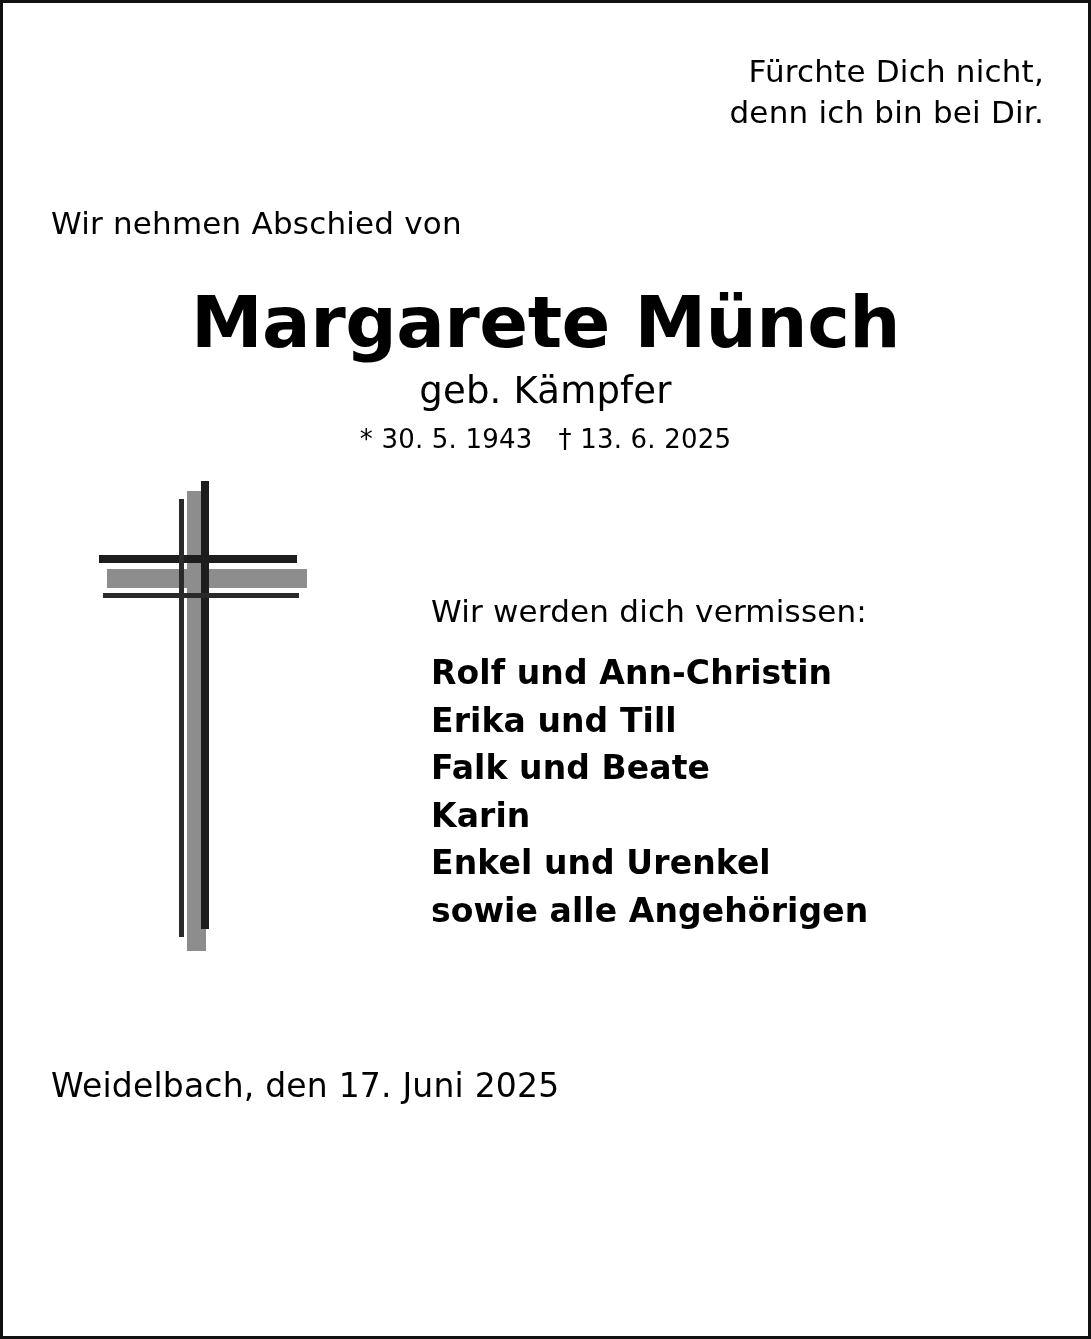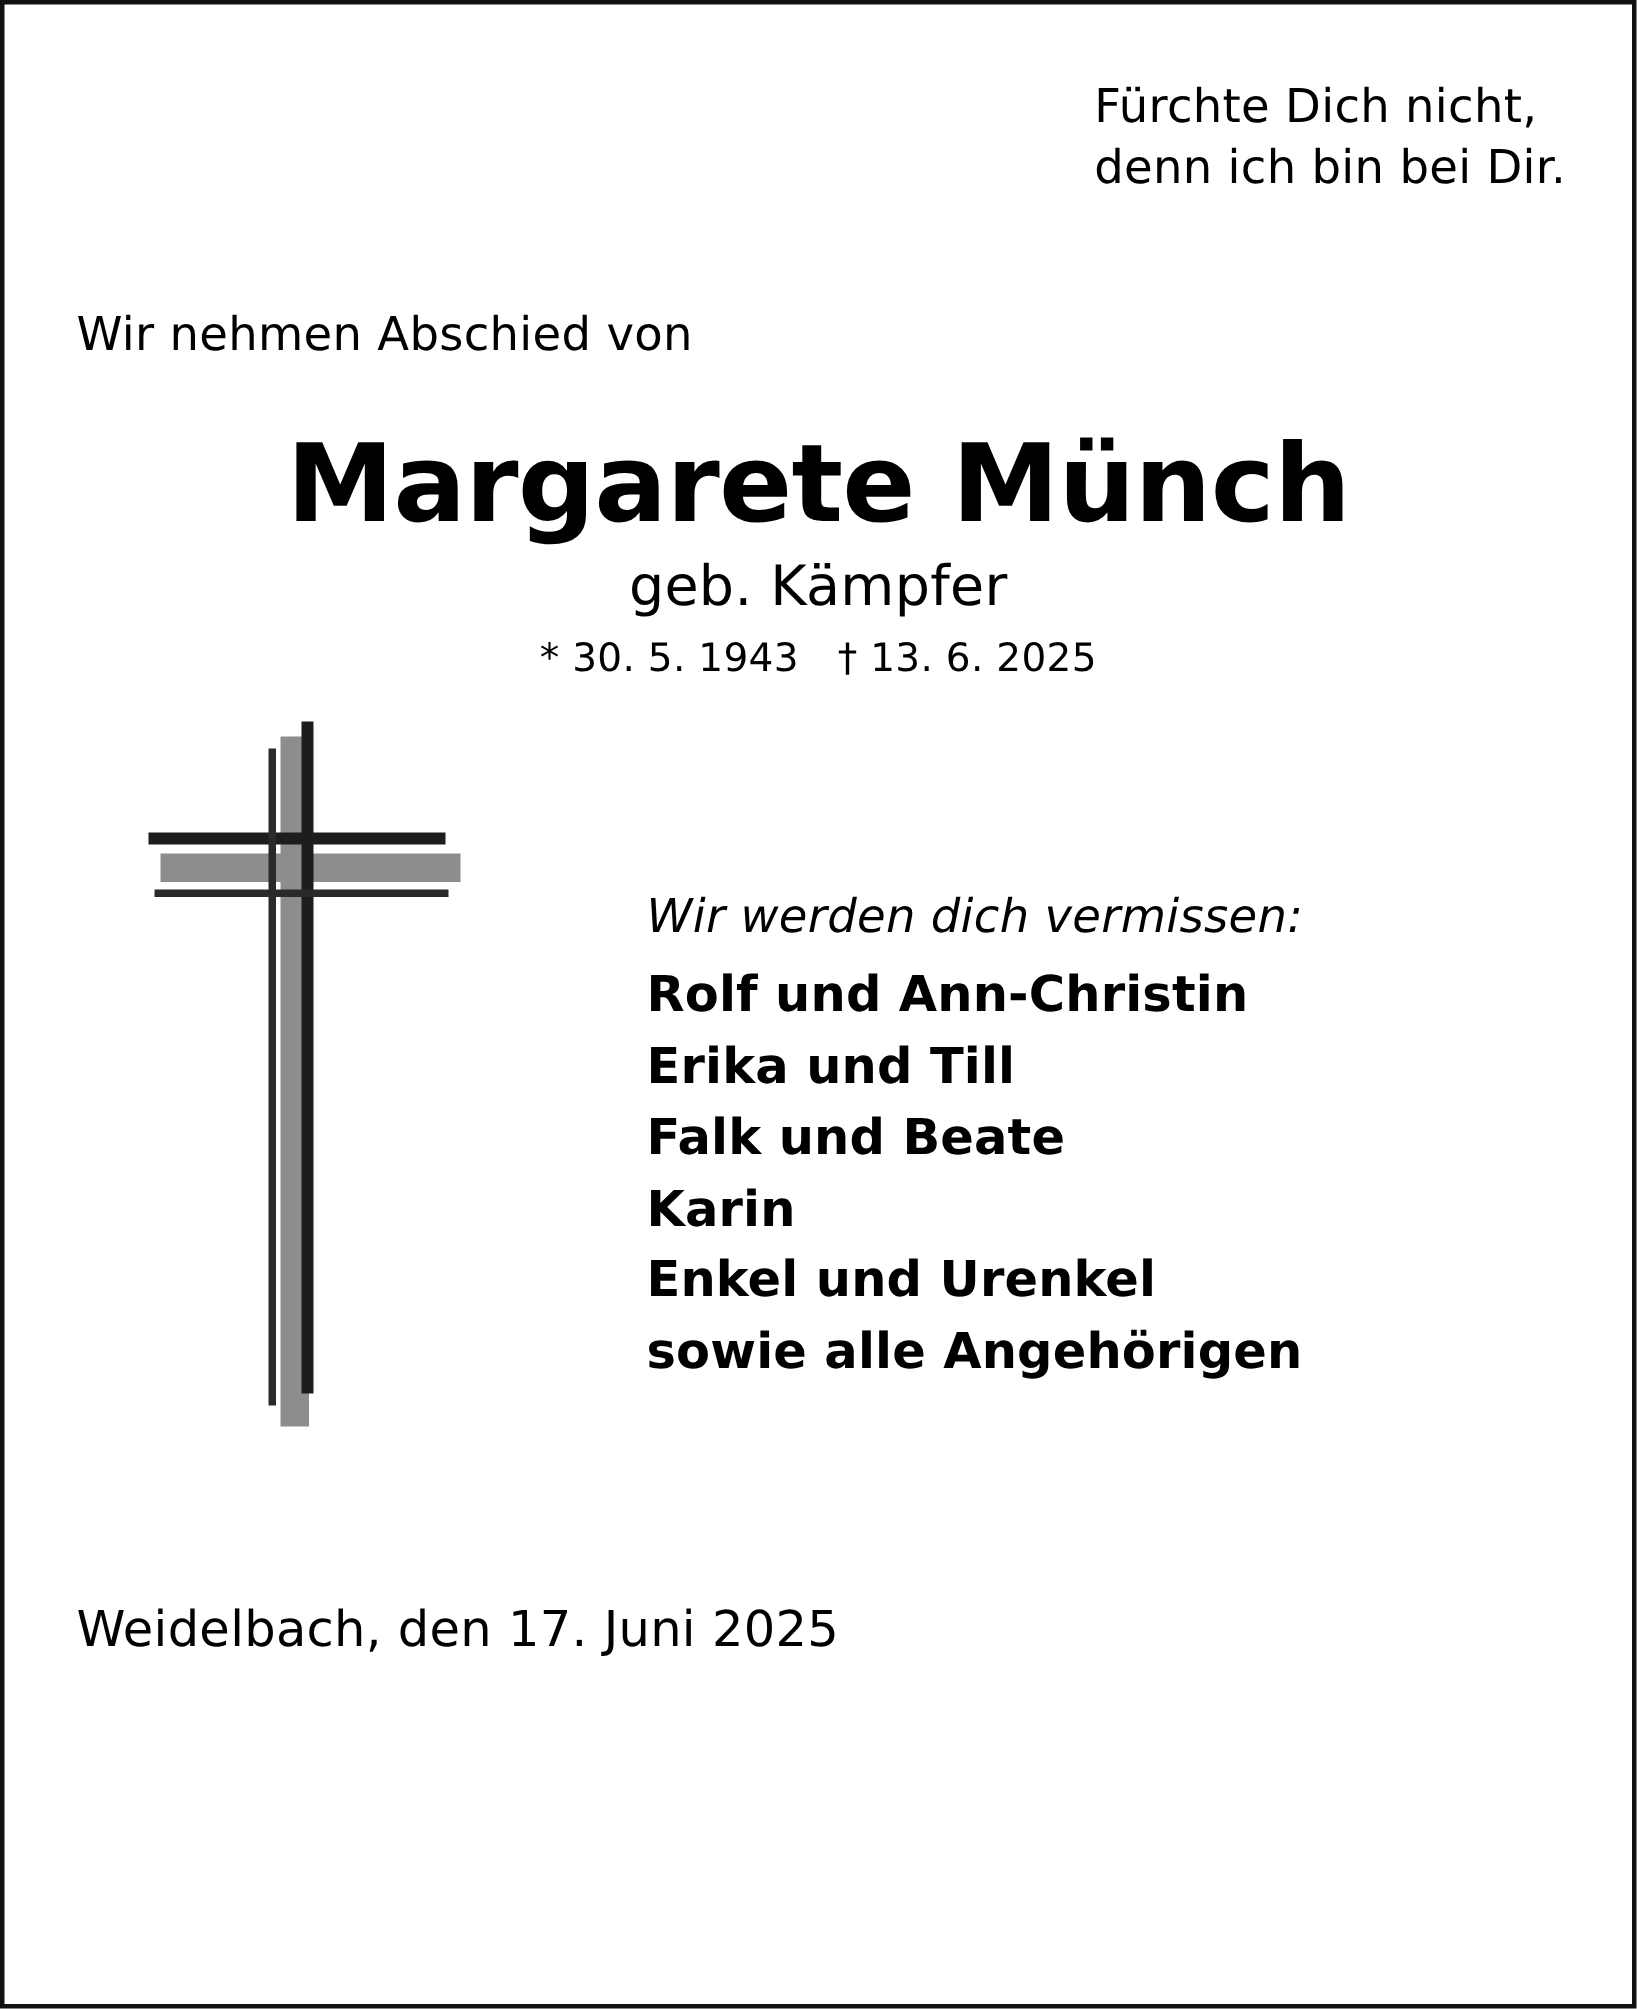--- a/index.html
+++ b/index.html
@@ -27,21 +27,21 @@
     position: relative;
     width: 100%;
     height: 100%;
   }
 
   
   .quote {
     position: absolute;
     top: 48px;
     right: 44px;
-    text-align: left;
+    text-align: right;
     font-size: 31px;
     line-height: 1.33;
     letter-spacing: 0.2px;
   }
   .quote div { white-space: nowrap; }
 
   
   .intro {
     position: absolute;
     top: 202px;
@@ -136,22 +136,21 @@
 
   
   .mourners {
     position: absolute;
     left: 428px;
     top: 590px;
   }
   .mourners-title {
     font-size: 31px;
     letter-spacing: 0.2px;
-    margin-bottom: 10px;
-    font-style: italic;
+    margin-bottom: 20px;
   }
   .mourner {
     font-size: 33px;
     font-weight: bold;
     line-height: 1.44;
     letter-spacing: 0.1px;
   }
 
   
   .place-date {

